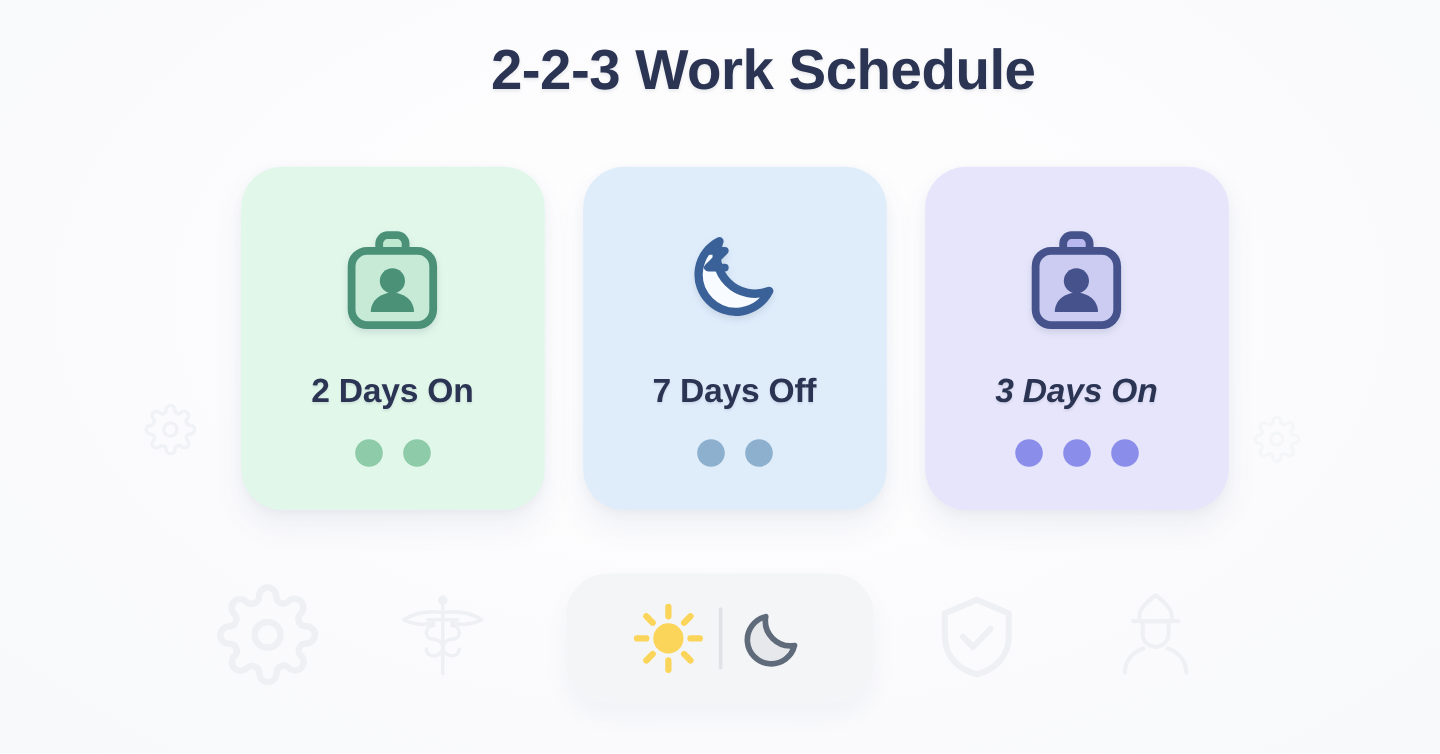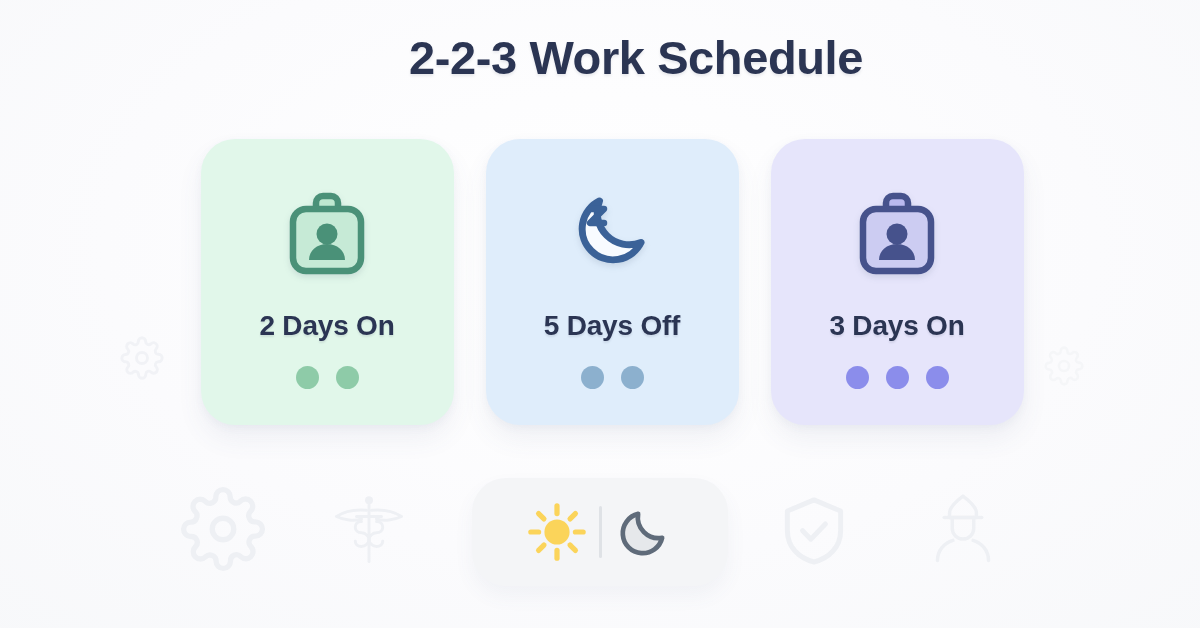--- a/index.html
+++ b/index.html
@@ -100,21 +100,21 @@
   }
   .dot {
     width: 23px;
     height: 23px;
     border-radius: 50%;
   }
 
   
   .card-green  { background: #e1f7ea; }
   .card-blue   { background: #dfedfb; }
-  .card-purple { background: #e6e5fb; }
+  .card-purple { background: #e6e5fb; font-style: italic; }
 
   
   .day-night-pill {
     position: absolute;
     left: 472px;
     top: 478px;
     width: 256px;
     height: 108px;
     border-radius: 34px;
     background: #f4f5f7;
@@ -213,21 +213,21 @@
       </div>
     </div>
 
     <div class="card card-blue">
       <div class="card-icon">
         <svg width="100" height="100" viewBox="0 0 100 100" fill="none">
           <path d="M79 58.5A32 32 0 0 1 37.5 17 31 31 0 1 0 79 58.5z" fill="#f8fbff" stroke="#3b6298" stroke-width="7" stroke-linejoin="round"></path>
           <path d="M28 25h14L28 39h14" stroke="#3b6298" stroke-width="6.5" stroke-linecap="round" stroke-linejoin="round" fill="none"></path>
         </svg>
       </div>
-      <div class="card-label">5 Days Off</div>
+      <div class="card-label">7 Days Off</div>
       <div class="card-dots">
         <span class="dot" style="background:#8cb0ce"></span>
         <span class="dot" style="background:#8cb0ce"></span>
       </div>
     </div>
 
     <div class="card card-purple">
       <div class="card-icon">
         <svg width="100" height="100" viewBox="0 0 100 100" fill="none">
           <rect x="39" y="12" width="22" height="28" rx="7" fill="#b9b9ef" stroke="#46528c" stroke-width="6.5"></rect>

